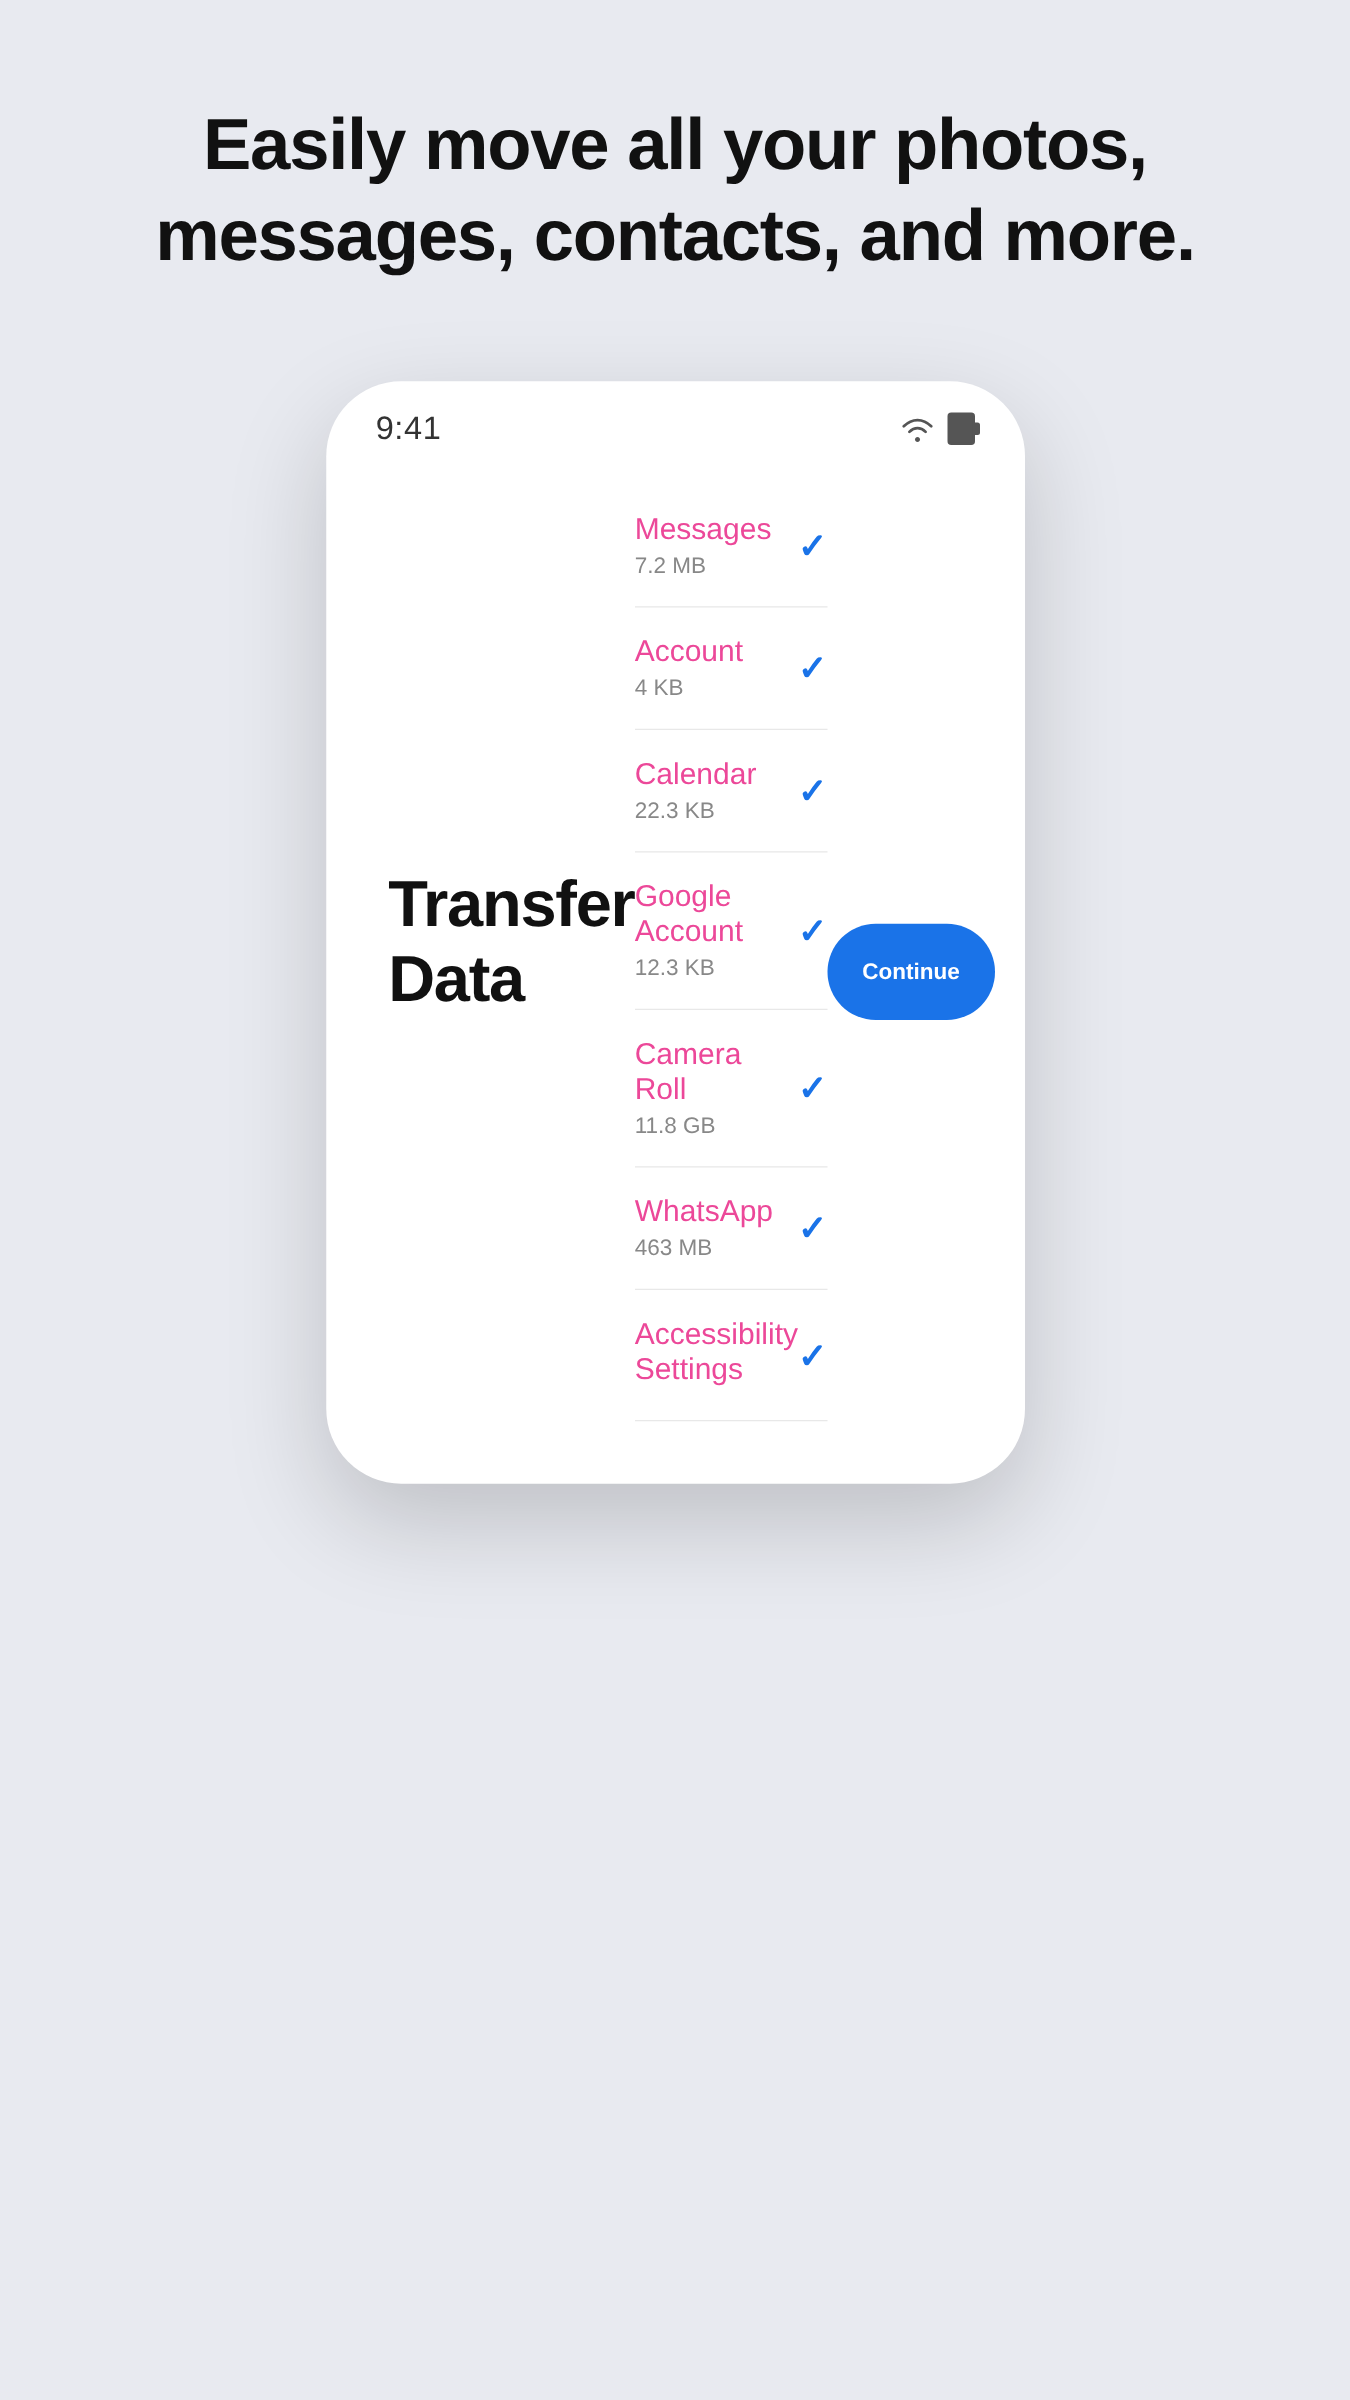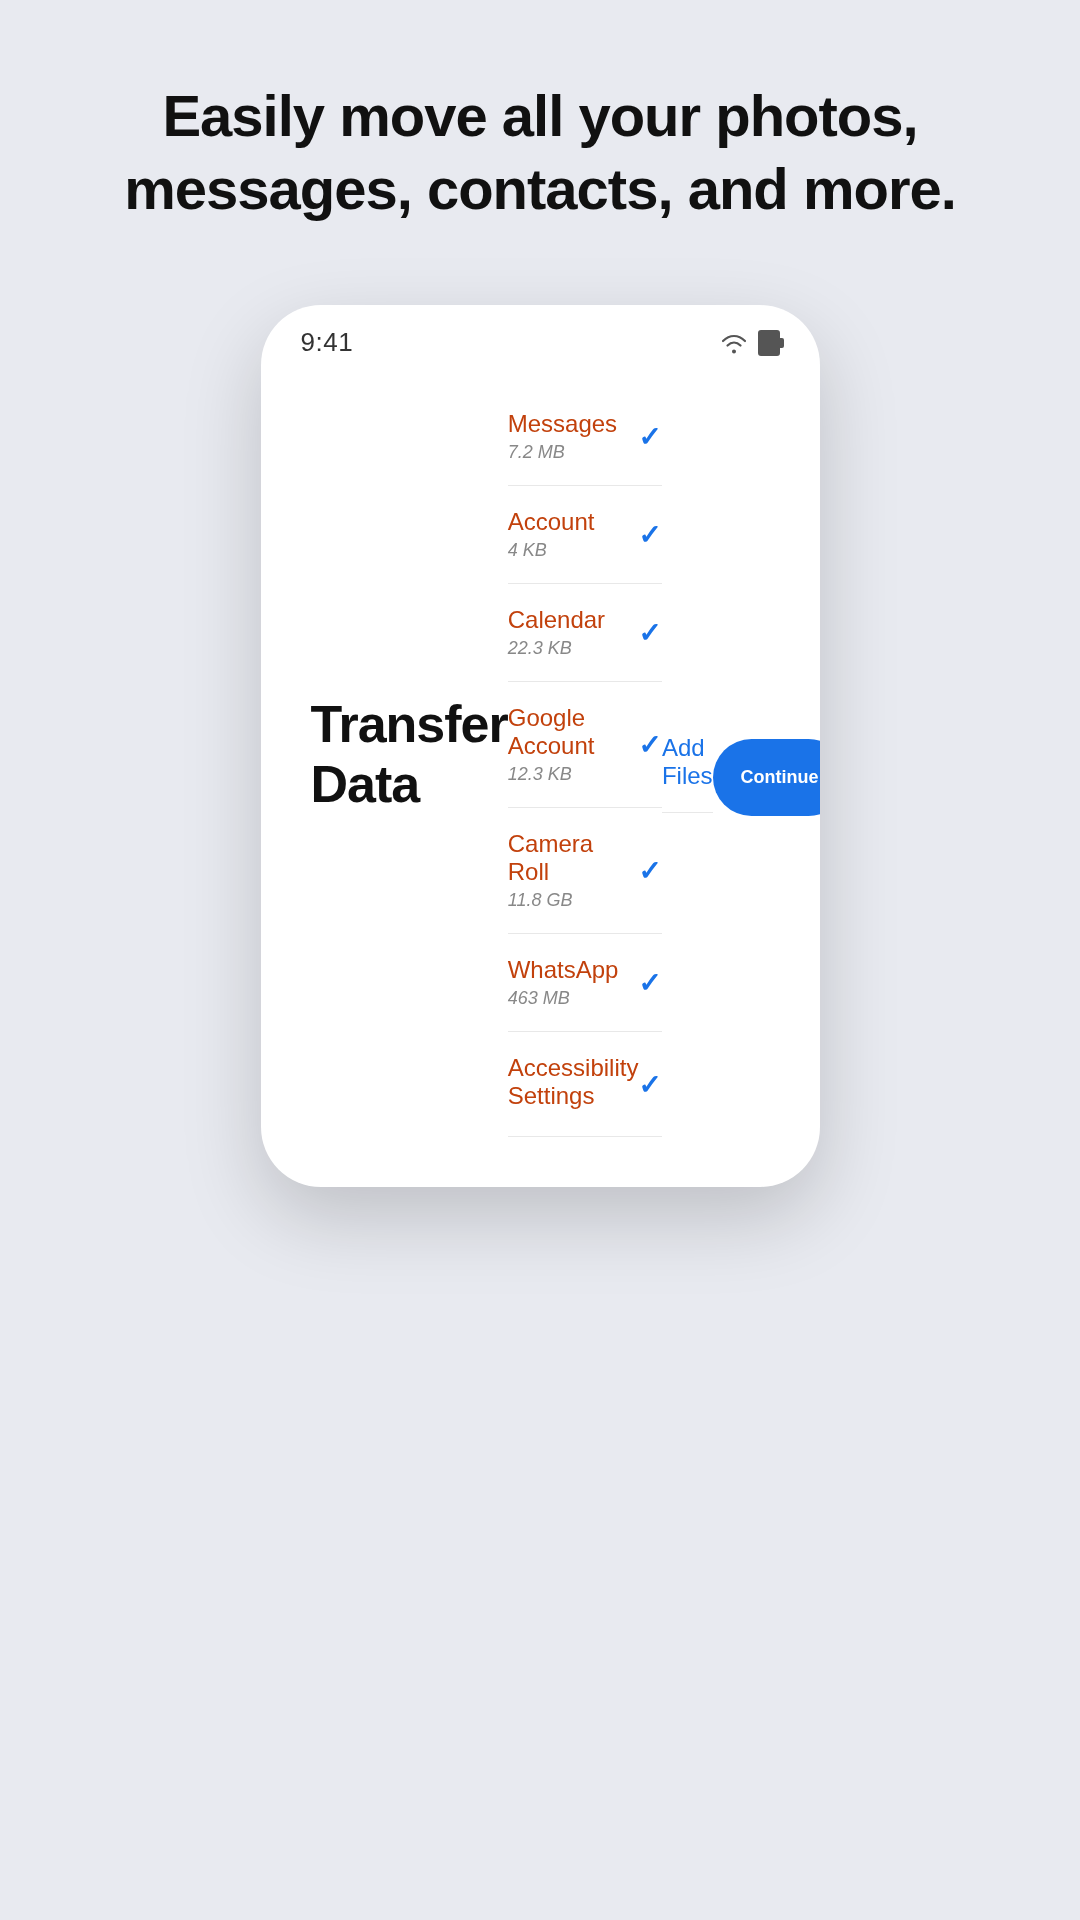--- a/index.html
+++ b/index.html
@@ -129,28 +129,27 @@
     }
 
     .data-item-left {
       display: flex;
       flex-direction: column;
     }
 
     .data-item-name {
       font-size: 24px;
       font-weight: 500;
-      color: #c2410c;
+      color: #ec4899;
       margin-bottom: 4px;
     }
 
     .data-item-size {
       font-size: 18px;
       color: #888;
-      font-style: italic;
     }
 
     .check-icon {
       color: #1a73e8;
       font-size: 28px;
       font-weight: 700;
     }
 
     .add-files-btn {
       width: 100%;
@@ -258,18 +257,17 @@
       <div class="data-item">
         <div class="data-item-left">
           <span class="data-item-name">Accessibility Settings</span>
           <span class="data-item-size"></span>
         </div>
         <span class="check-icon">✓</span>
       </div>
 
     </div>
 
-    <button class="add-files-btn">Add Files</button>
 
     <button class="continue-btn">Continue</button>
 
   </div>
 </div>
 
 </body></html>

